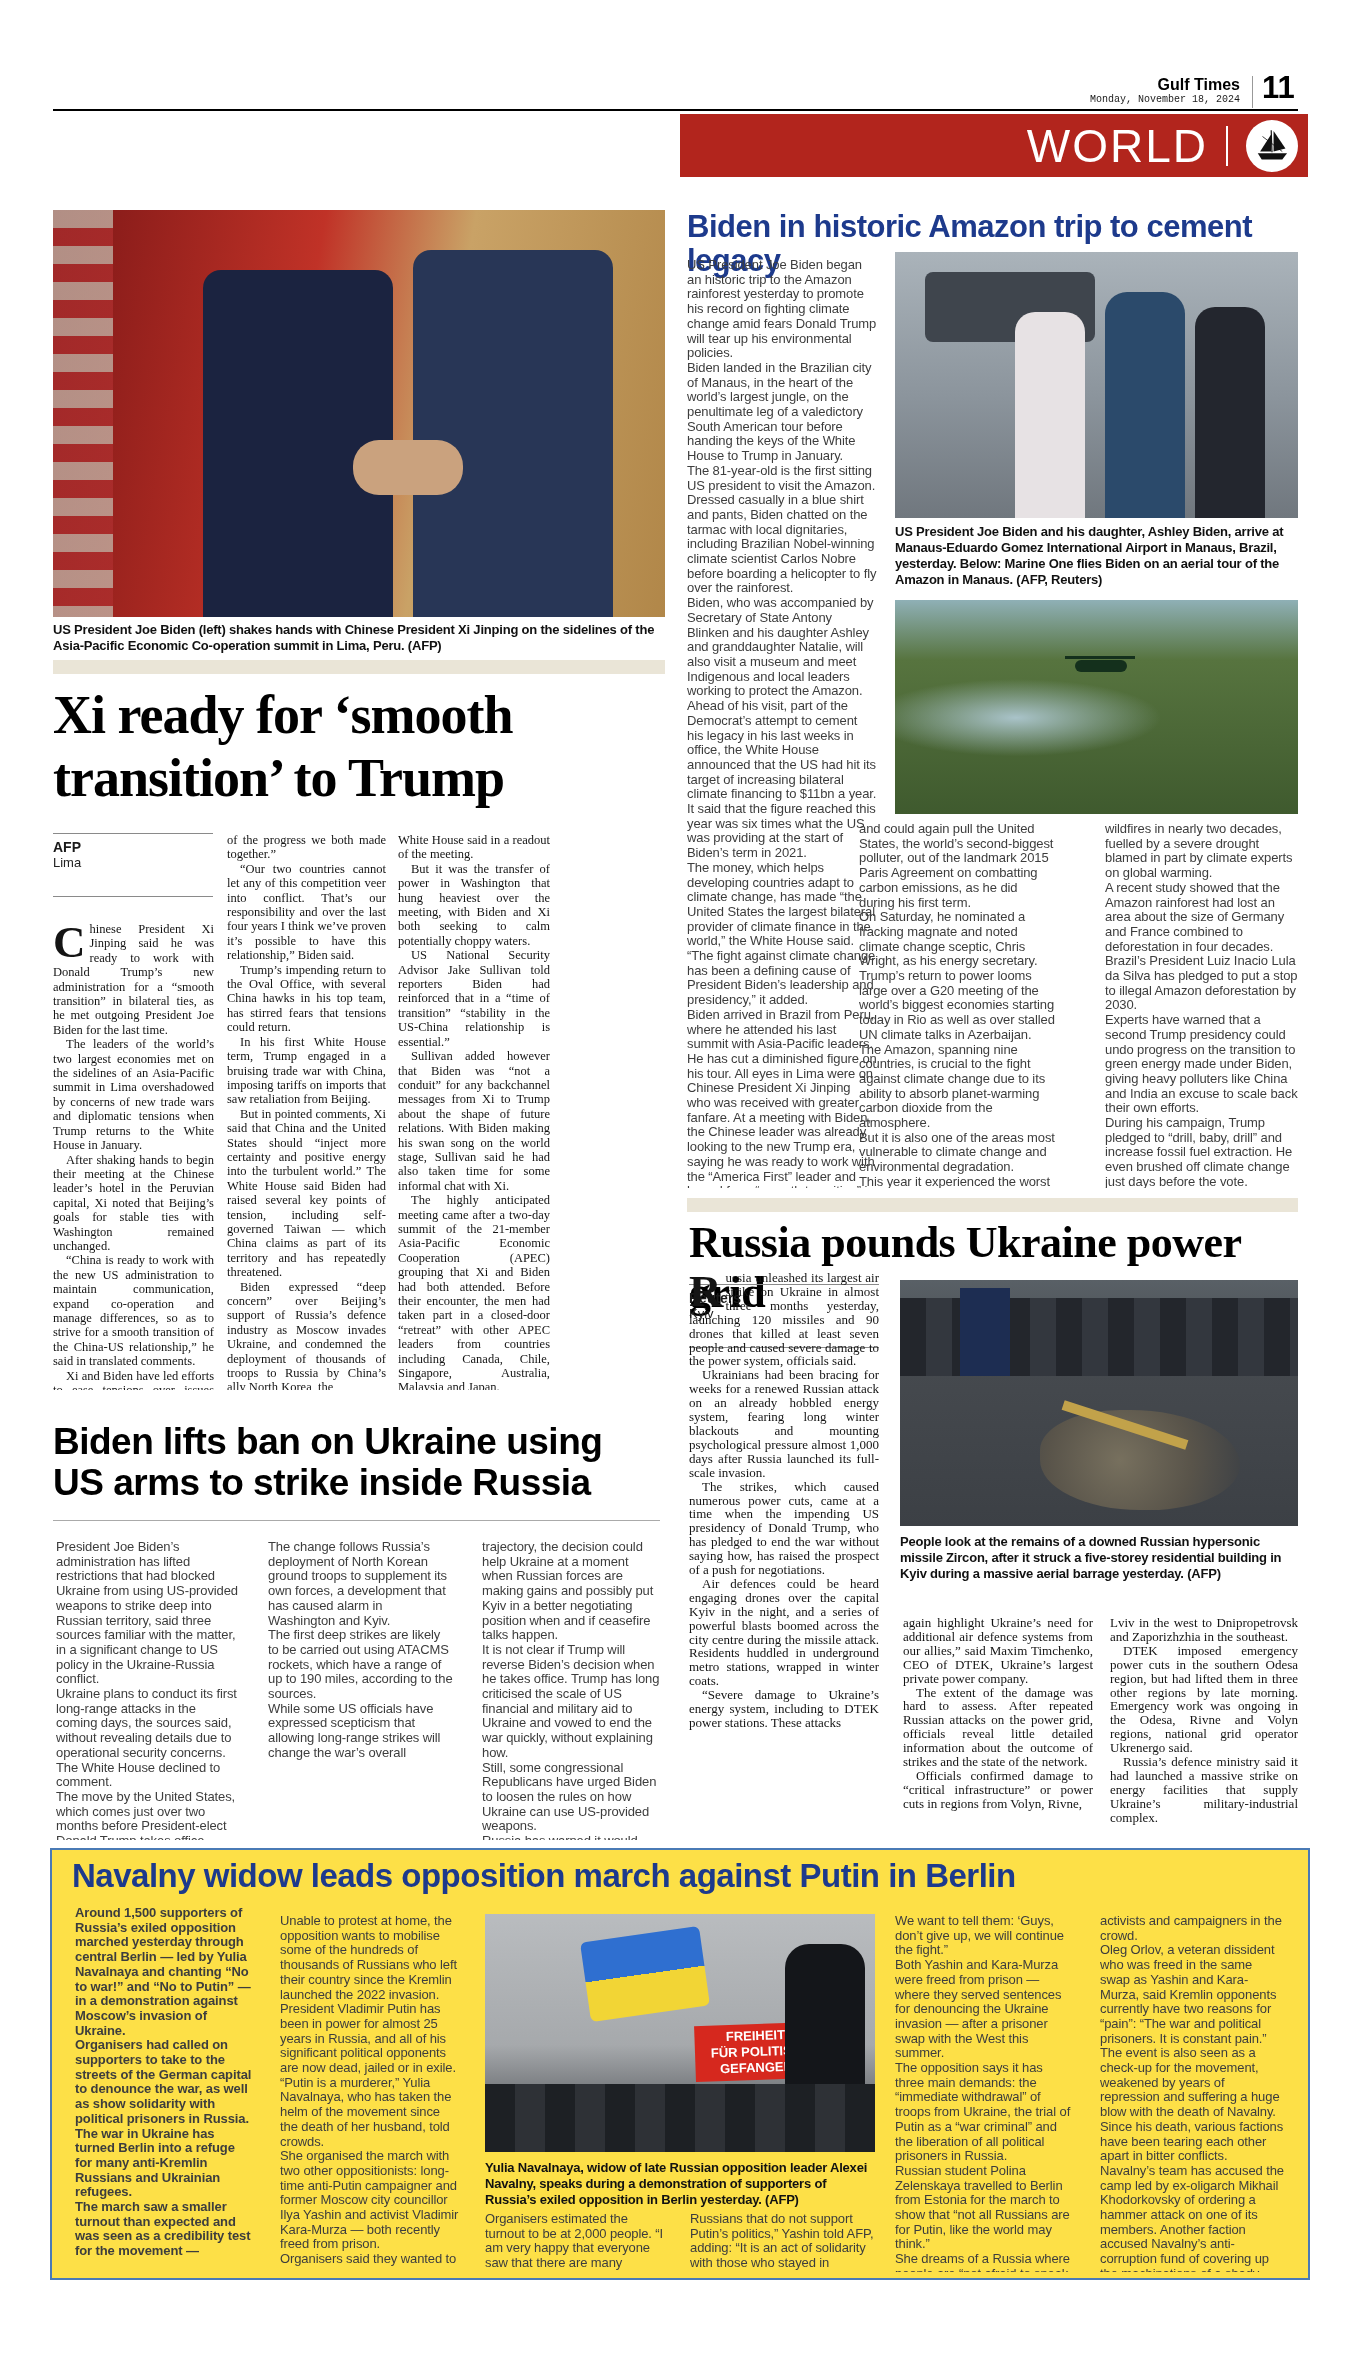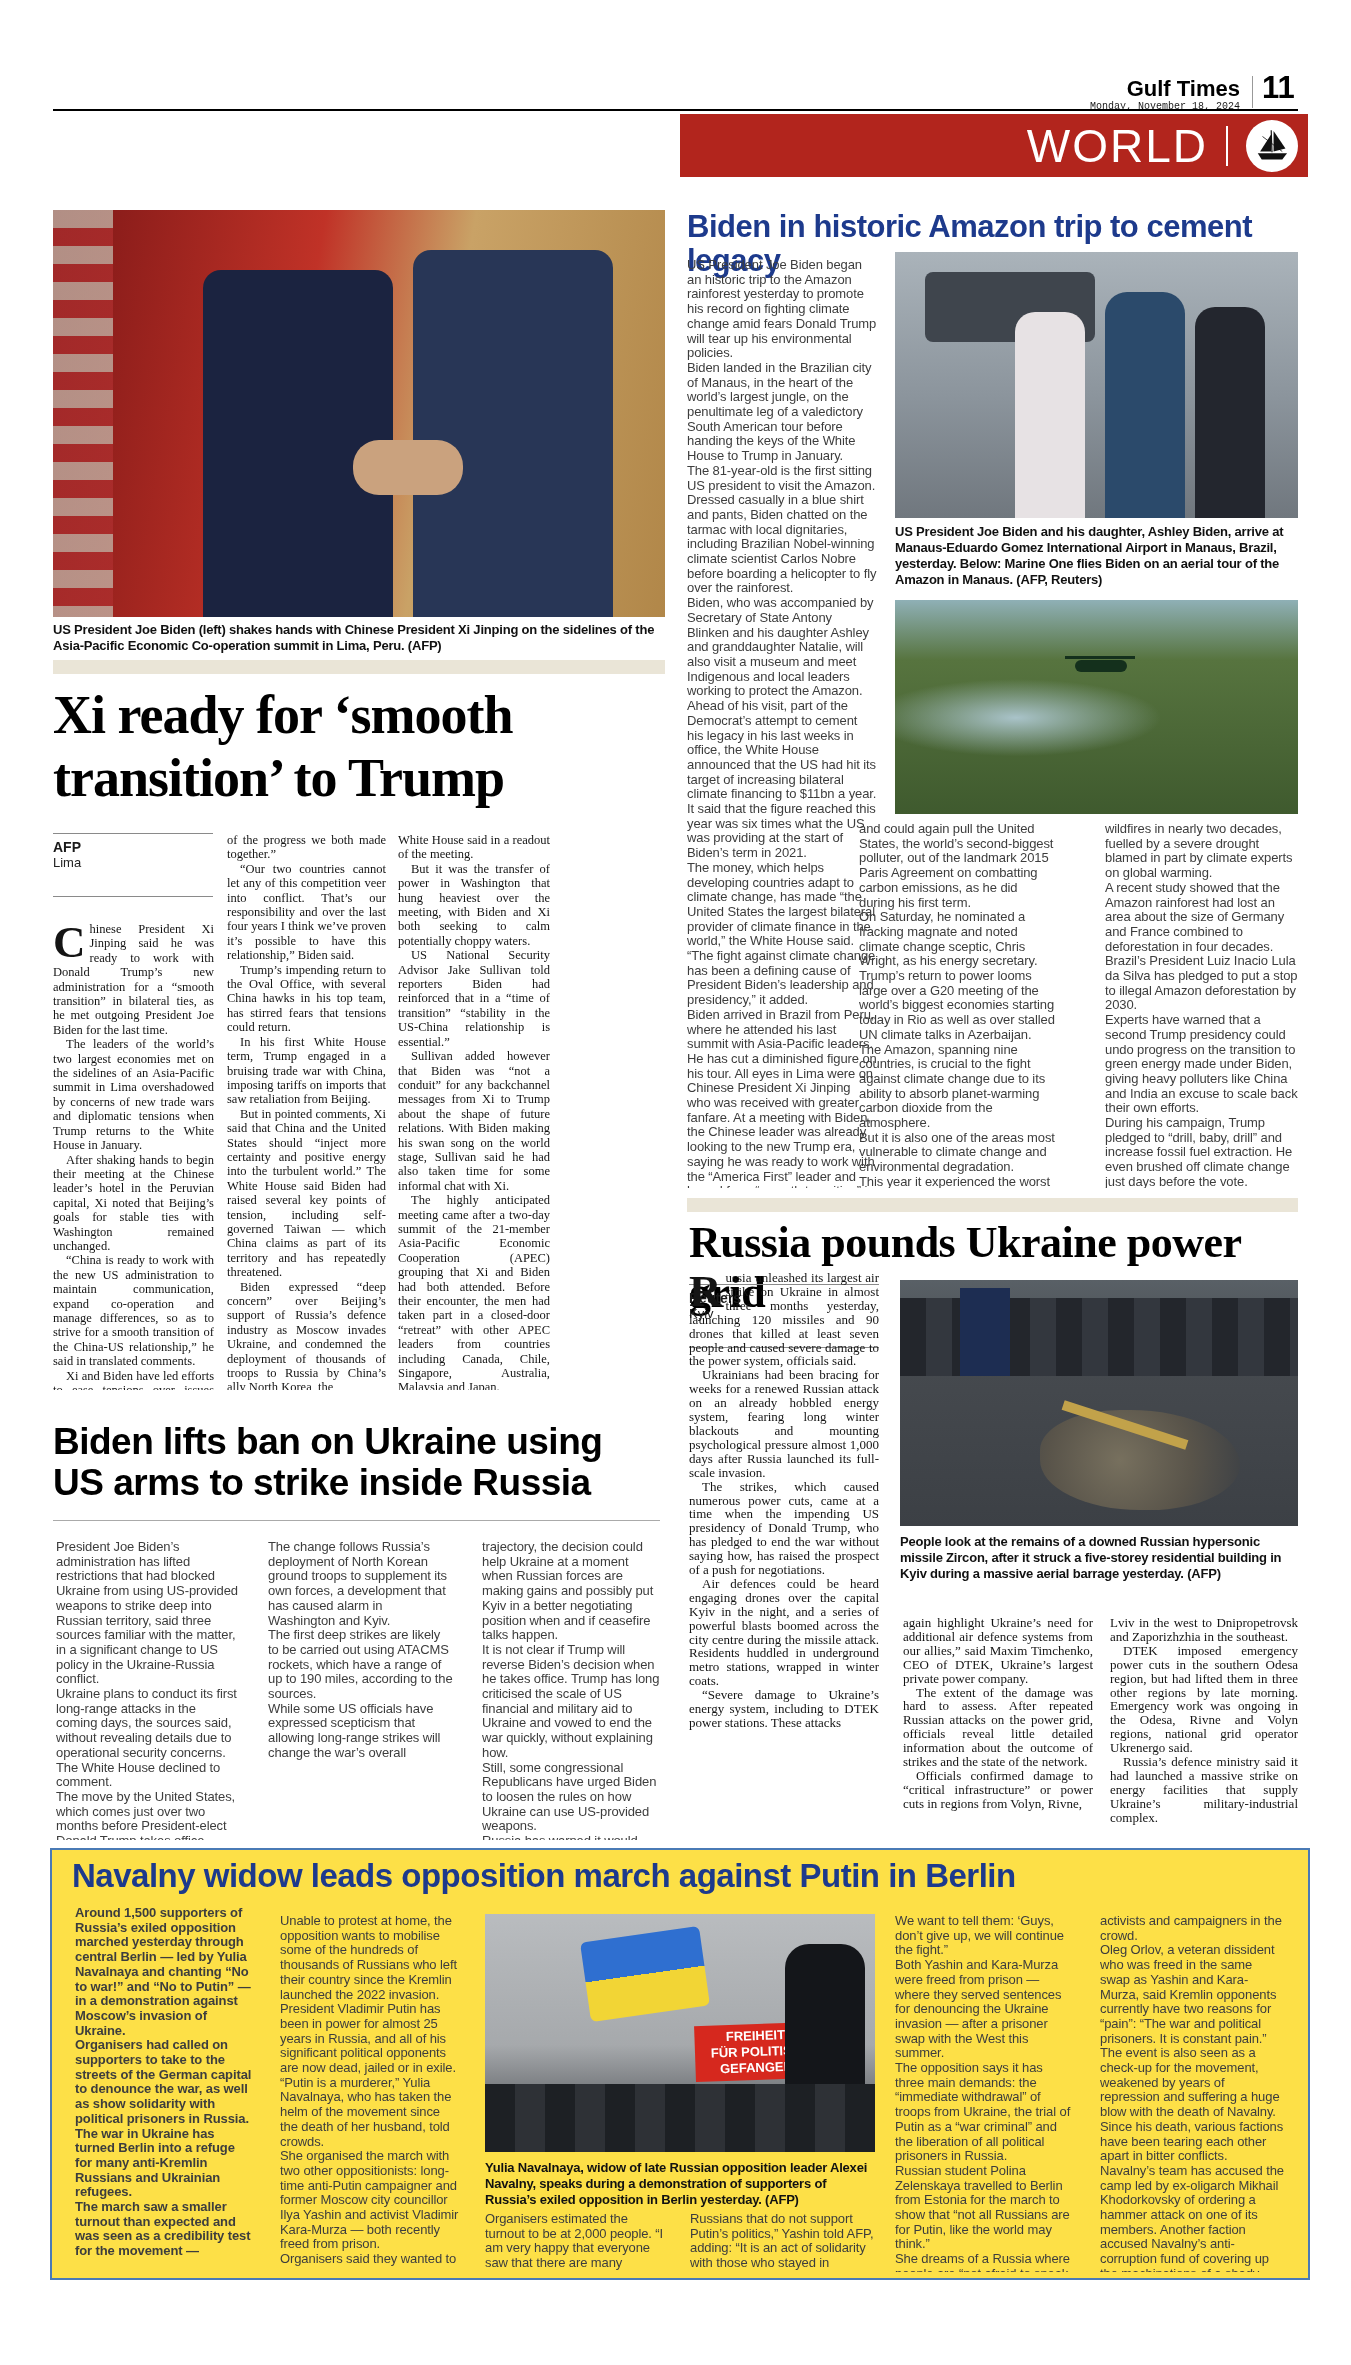--- a/index.html
+++ b/index.html
@@ -2,21 +2,21 @@
 <html><head>
 <meta charset="utf-8">
 <style>
   html,body{margin:0;padding:0;background:#ffffff;}
   .page{position:relative;width:1351px;height:2365px;background:#fff;overflow:hidden;
         font-family:"Liberation Sans","DejaVu Sans",sans-serif;color:#1a1a1a;}
   .abs{position:absolute;}
 
   
   .masthead{ text-align:right; line-height:1.15;}
-  .masthead .mh-title{font-weight:bold;font-size:22px;color:#000;}
+  .masthead .mh-title{font-weight:bold;font-size:16px;color:#000;}
   .masthead .mh-date{font-size:10px;color:#1a1a1a;font-family:Liberation Mono, monospace;}
   .pageno{font-size:31px;font-weight:bold;color:#000;}
   .hdr-div{width:1px;background:#999;}
   .hdr-rule{background:#000;height:2px;}
   .banner{background:#b2251d;display:flex;align-items:center;justify-content:flex-end;gap:18px;padding-right:10px;}
   .banner .world{color:#fff;font-size:46px;letter-spacing:2px;font-weight:400;}
   .banner .vbar{width:2px;height:40px;background:#fff;}
   .banner .roundel{width:52px;height:52px;border-radius:50%;background:#fff;display:flex;align-items:center;justify-content:center;}
 
   

